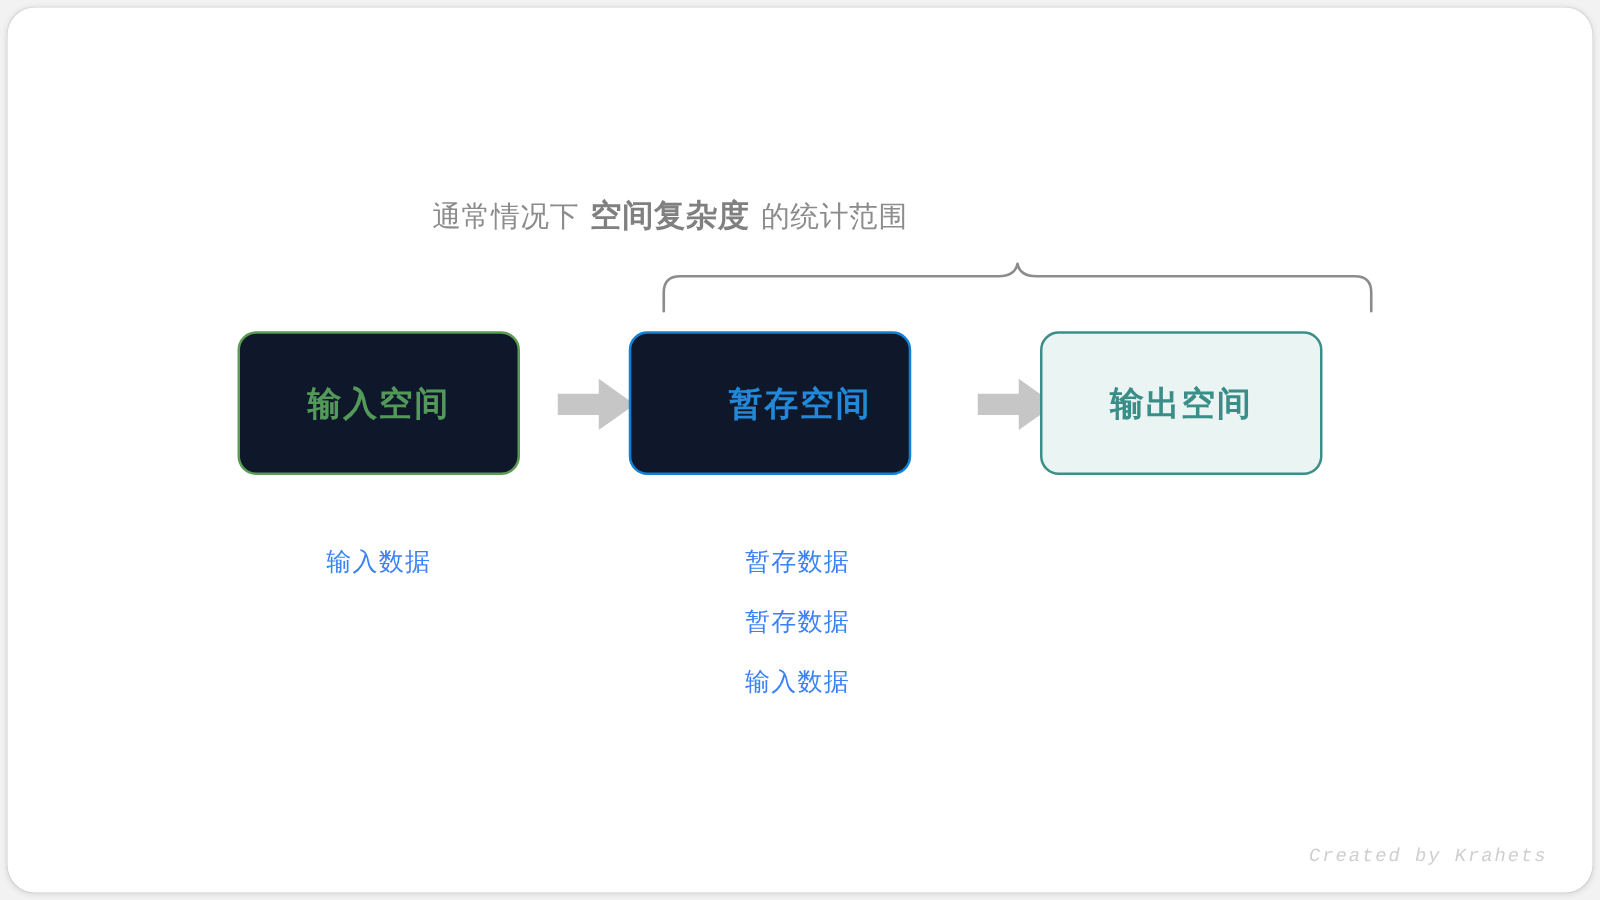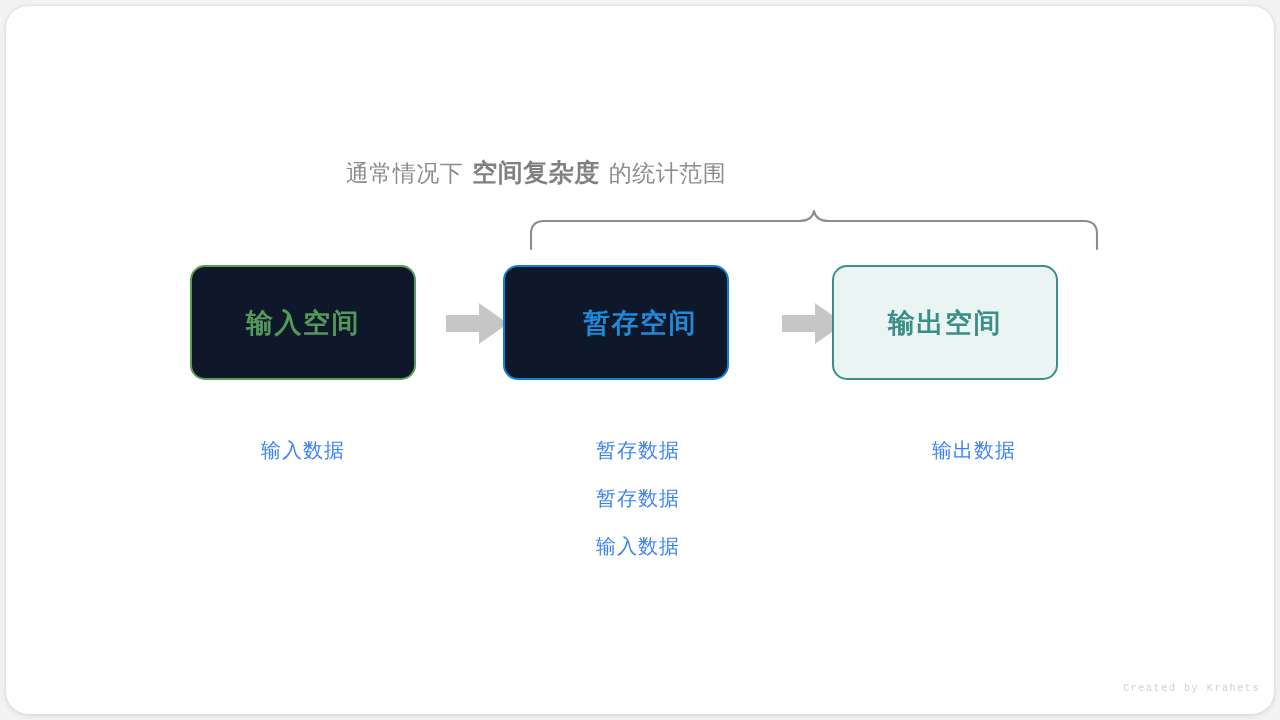--- a/index.html
+++ b/index.html
@@ -101,26 +101,27 @@
     line-height: 48px;
     letter-spacing: 1px;
   }
   #caption-input  { left: 184px; }
   #caption-temp   { left: 519px; }
   #caption-output { left: 855px; }
 
   
   .footer {
     position: absolute;
-    right: 14px;
+    right: 36px;
     bottom: 20px;
     font-family: "Liberation Mono", "DejaVu Sans Mono", monospace;
-    font-size: 10px;
+    font-size: 15px;
     color: #cfcfcf;
     letter-spacing: 1.6px;
+    font-style: italic;
   }
 </style>
 </head>
 <body>
 
 <div id="canvas">
 
   <div class="caption-title">
     <span>通常情况下</span><span class="strong">空间复杂度</span><span>的统计范围</span>
   </div>
@@ -162,19 +163,16 @@
   <div class="caption-col" id="caption-input">
     <div>输入数据</div>
   </div>
 
   <div class="caption-col" id="caption-temp">
     <div>暂存数据</div>
     <div>暂存数据</div>
     <div>输入数据</div>
   </div>
 
-  <div class="caption-col" id="caption-output">
-    <div>输出数据</div>
-  </div>
 
   <div class="footer">Created by Krahets</div>
 
 </div>
 
 </body></html>

